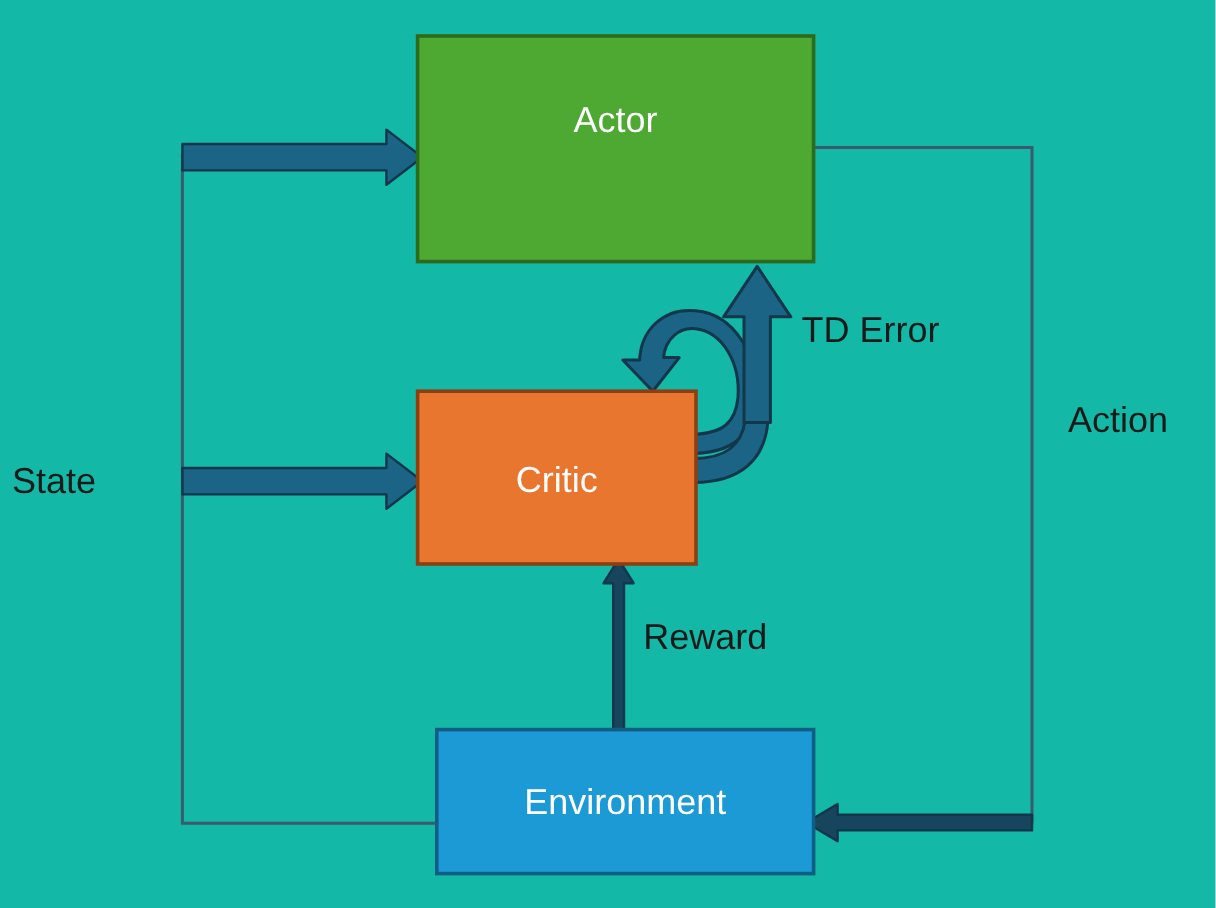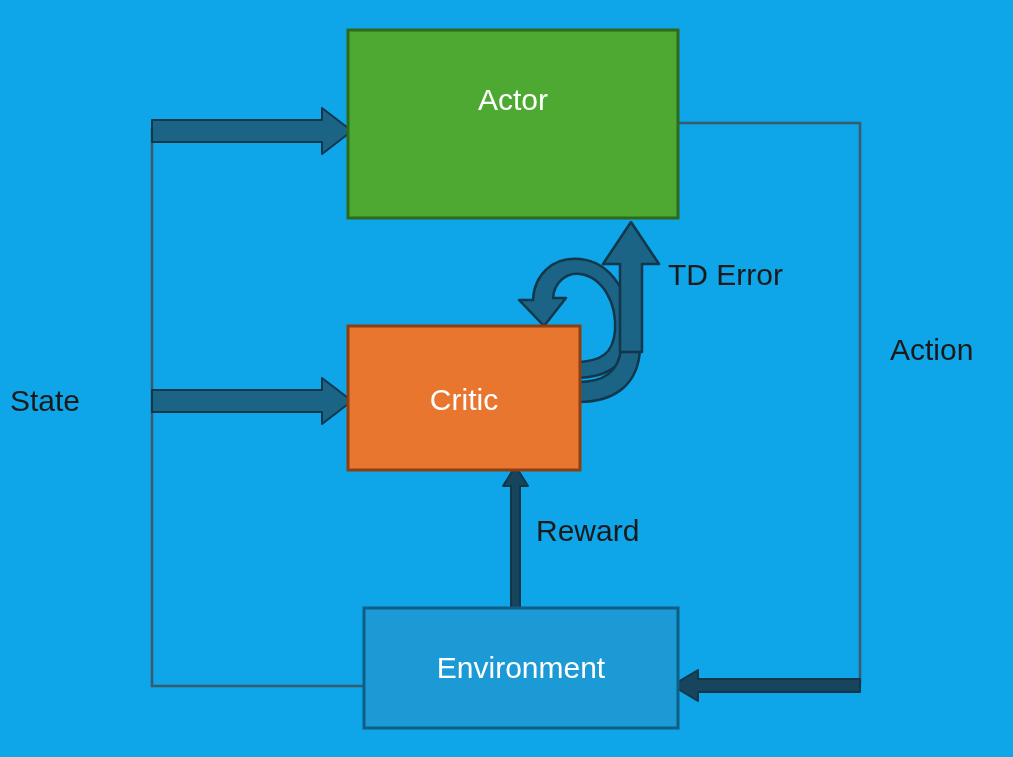--- a/index.html
+++ b/index.html
@@ -8,21 +8,21 @@
     padding: 0;
     background: #ffffff;
   }
   body {
     font-family: "Liberation Sans", sans-serif;
   }
   #diagram-canvas {
     position: relative;
     width: 1013px;
     height: 757px;
-    background: #0ea5e9;
+    background: #14b8a6;
     overflow: hidden;
   }
   #diagram-svg {
     position: absolute;
     left: 0;
     top: 0;
     width: 1013px;
     height: 757px;
   }
   .node-label {

